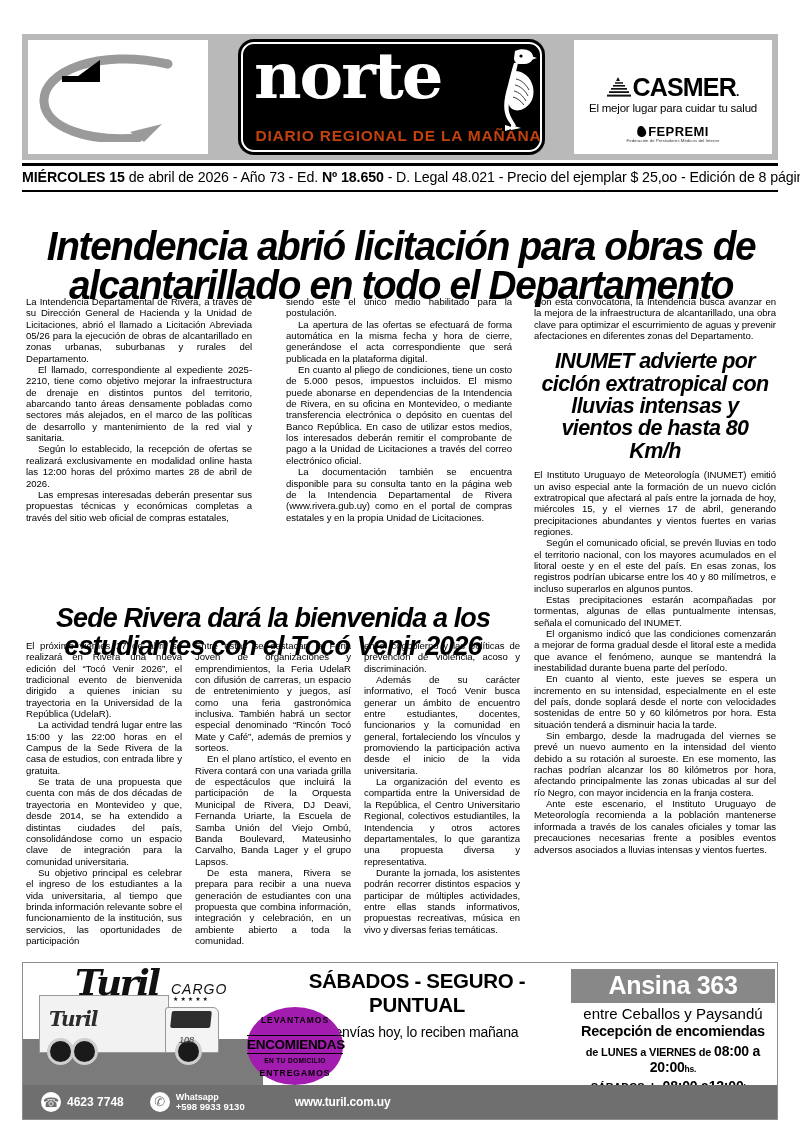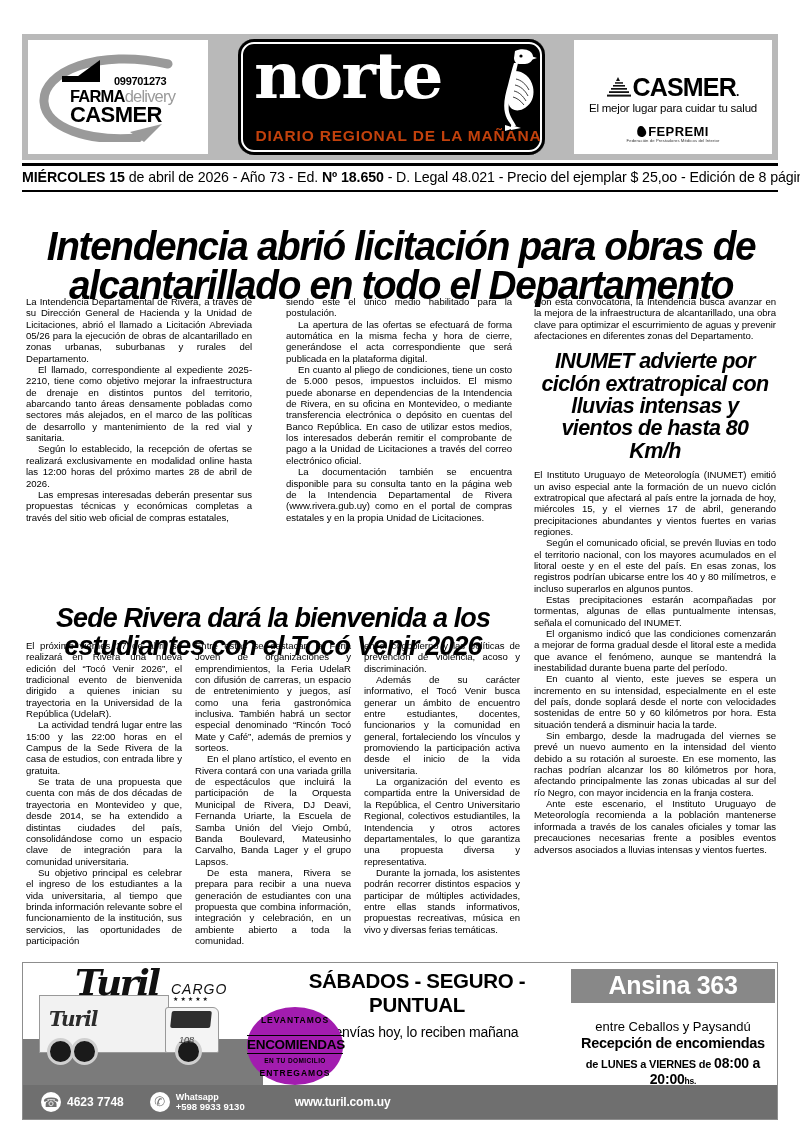--- a/index.html
+++ b/index.html
@@ -497,22 +497,22 @@
   }
   .ansina {
     background: #888888;
     color: #fff;
     font-size: 25px;
     font-weight: bold;
     padding: 2px 0 3px 0;
     letter-spacing: -0.3px;
   }
   .ansina-sub {
-    font-size: 13px;
-    margin-top: 16px;
+    font-size: 15px;
+    margin-top: 2px;
   }
   .recep {
     font-size: 14.5px;
     font-weight: bold;
     margin-top: 1px;
     letter-spacing: -0.3px;
   }
   .hours {
     font-size: 11px;
     font-weight: bold;
@@ -567,25 +567,20 @@
   <div class="masthead">
 
     <div class="logo-box logo-left">
       <div class="fd-wrap">
         <svg class="fd-swoosh" viewBox="0 0 158 88">
           <path d="M130 10 C 60 -6, 4 18, 6 48 C 8 74, 50 88, 100 84" fill="none" stroke="#9a9a9a" stroke-width="9" stroke-linecap="round"></path>
           <path d="M92 78 L124 70 L106 88 Z" fill="#9a9a9a"></path>
         </svg>
         <div class="fd-tri"></div>
         <div class="fd-tri-b"></div>
-        <div class="fd-text">
-          <span class="fd-phone">099701273</span>
-          <span class="fd-farma">FARMA</span><span class="fd-delivery">delivery</span>
-          <span class="fd-casmer">CASMER</span>
-        </div>
       </div>
     </div>
 
     <div class="nameplate">
       <div class="np-title">norte</div>
       <div class="np-sub">DIARIO REGIONAL DE LA MAÑANA</div>
       <svg class="np-bird" viewBox="0 0 52 86">
         <g fill="#ffffff">
           <path d="M30 4 C38 0 48 3 48 10 C48 14 44 17 40 17 L34 17 C31 17 29 14 29 11 Z"></path>
           <path d="M46 9 L52 11 L46 13 Z"></path>

